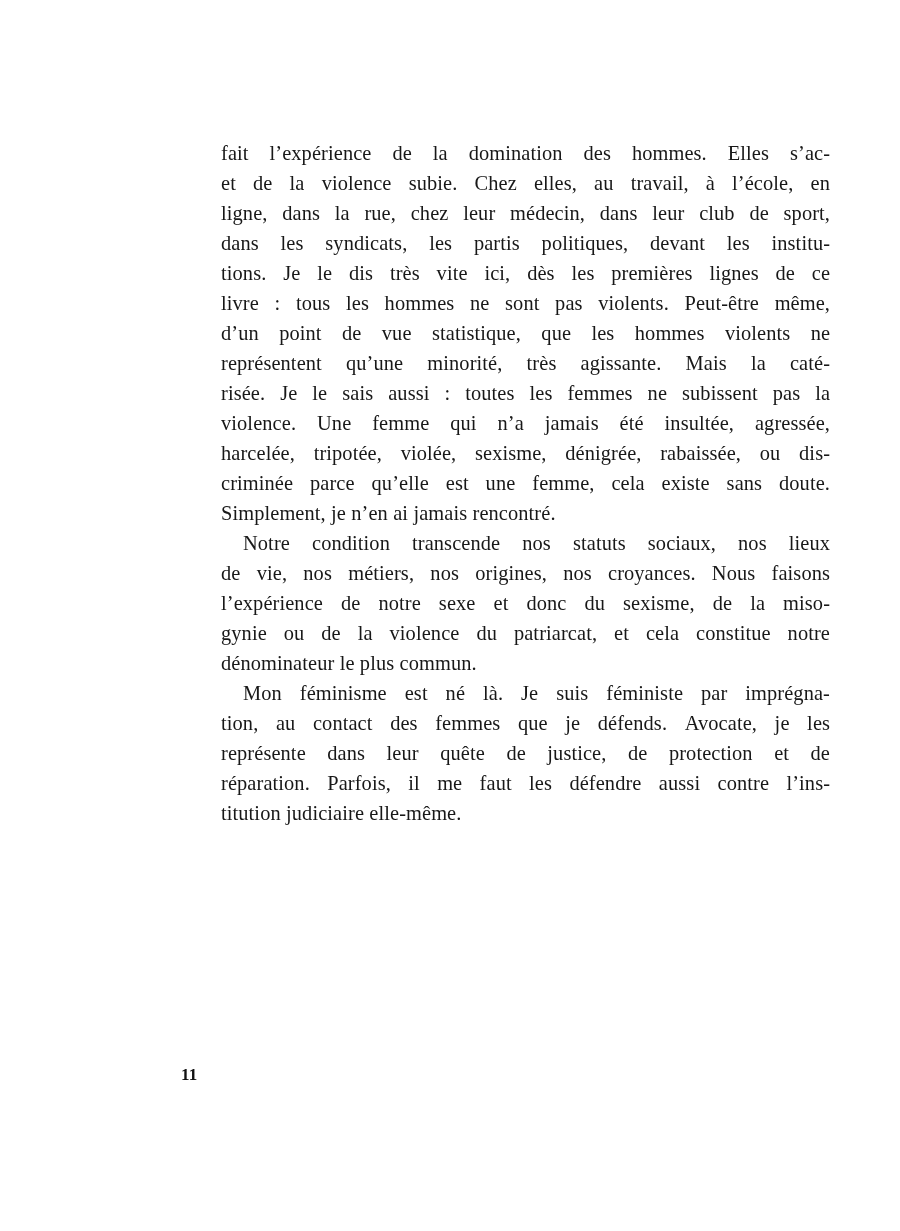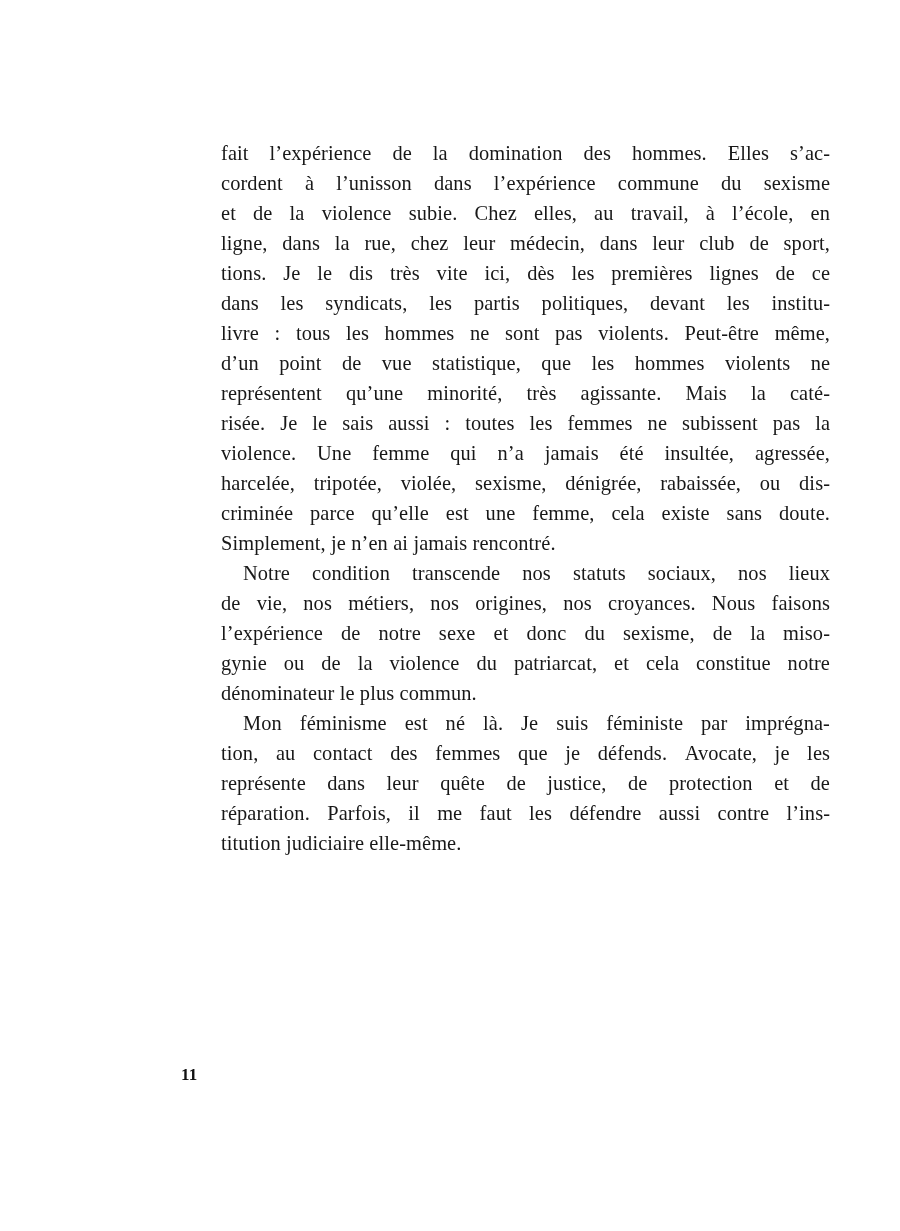--- a/index.html
+++ b/index.html
@@ -81,25 +81,24 @@
 </style>
 </head>
 <body>
 
 <div class="page">
 
   <div class="text-block">
 
     <p class="para" id="para-1">
         <span class="ln just"><i>fait</i> <i>l’expérience</i> <i>de</i> <i>la</i> <i>domination</i> <i>des</i> <i>hommes.</i> <i>Elles</i> <i>s’ac-</i></span>
-        <span class="ln just"><i>cordent</i> <i>à</i> <i>l’unisson</i> <i>dans</i> <i>l’expérience</i> <i>commune</i> <i>du</i> <i>sexisme</i></span>
         <span class="ln just"><i>et</i> <i>de</i> <i>la</i> <i>violence</i> <i>subie.</i> <i>Chez</i> <i>elles,</i> <i>au</i> <i>travail,</i> <i>à</i> <i>l’école,</i> <i>en</i></span>
         <span class="ln just"><i>ligne,</i> <i>dans</i> <i>la</i> <i>rue,</i> <i>chez</i> <i>leur</i> <i>médecin,</i> <i>dans</i> <i>leur</i> <i>club</i> <i>de</i> <i>sport,</i></span>
+        <span class="ln just"><i>dans</i> <i>les</i> <i>syndicats,</i> <i>les</i> <i>partis</i> <i>politiques,</i> <i>devant</i> <i>les</i> <i>institu-</i></span>
         <span class="ln just"><i>tions.</i> <i>Je</i> <i>le</i> <i>dis</i> <i>très</i> <i>vite</i> <i>ici,</i> <i>dès</i> <i>les</i> <i>premières</i> <i>lignes</i> <i>de</i> <i>ce</i></span>
-        <span class="ln just"><i>dans</i> <i>les</i> <i>syndicats,</i> <i>les</i> <i>partis</i> <i>politiques,</i> <i>devant</i> <i>les</i> <i>institu-</i></span>
         <span class="ln just"><i>livre</i> <i>:</i> <i>tous</i> <i>les</i> <i>hommes</i> <i>ne</i> <i>sont</i> <i>pas</i> <i>violents.</i> <i>Peut-être</i> <i>même,</i></span>
         <span class="ln just"><i>d’un</i> <i>point</i> <i>de</i> <i>vue</i> <i>statistique,</i> <i>que</i> <i>les</i> <i>hommes</i> <i>violents</i> <i>ne</i></span>
         <span class="ln just"><i>représentent</i> <i>qu’une</i> <i>minorité,</i> <i>très</i> <i>agissante.</i> <i>Mais</i> <i>la</i> <i>caté-</i></span>
         <span class="ln just"><i>risée.</i> <i>Je</i> <i>le</i> <i>sais</i> <i>aussi</i> <i>:</i> <i>toutes</i> <i>les</i> <i>femmes</i> <i>ne</i> <i>subissent</i> <i>pas</i> <i>la</i></span>
         <span class="ln just"><i>violence.</i> <i>Une</i> <i>femme</i> <i>qui</i> <i>n’a</i> <i>jamais</i> <i>été</i> <i>insultée,</i> <i>agressée,</i></span>
         <span class="ln just"><i>harcelée,</i> <i>tripotée,</i> <i>violée,</i> <i>sexisme,</i> <i>dénigrée,</i> <i>rabaissée,</i> <i>ou</i> <i>dis-</i></span>
         <span class="ln just"><i>criminée</i> <i>parce</i> <i>qu’elle</i> <i>est</i> <i>une</i> <i>femme,</i> <i>cela</i> <i>existe</i> <i>sans</i> <i>doute.</i></span>
         <span class="ln last"><i>Simplement,</i> <i>je</i> <i>n’en</i> <i>ai</i> <i>jamais</i> <i>rencontré.</i></span>
       </p>
     <p class="para" id="para-2">

